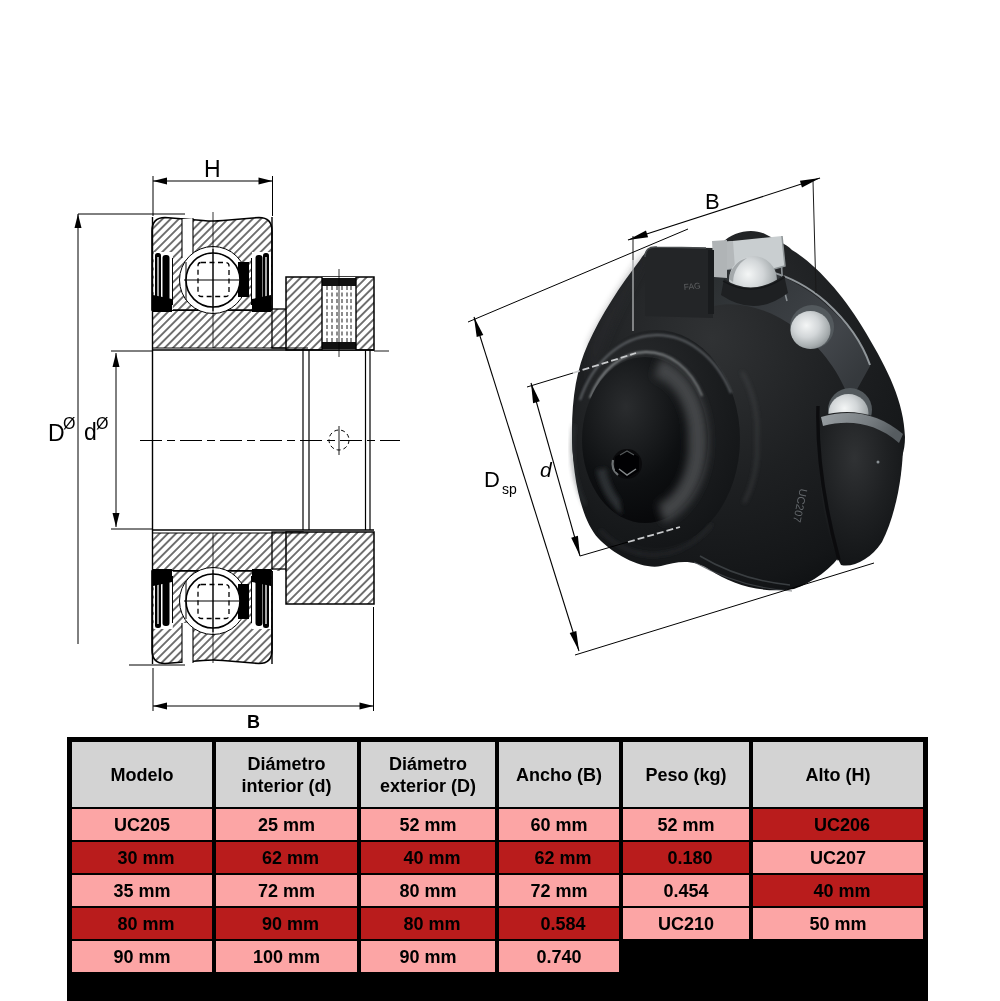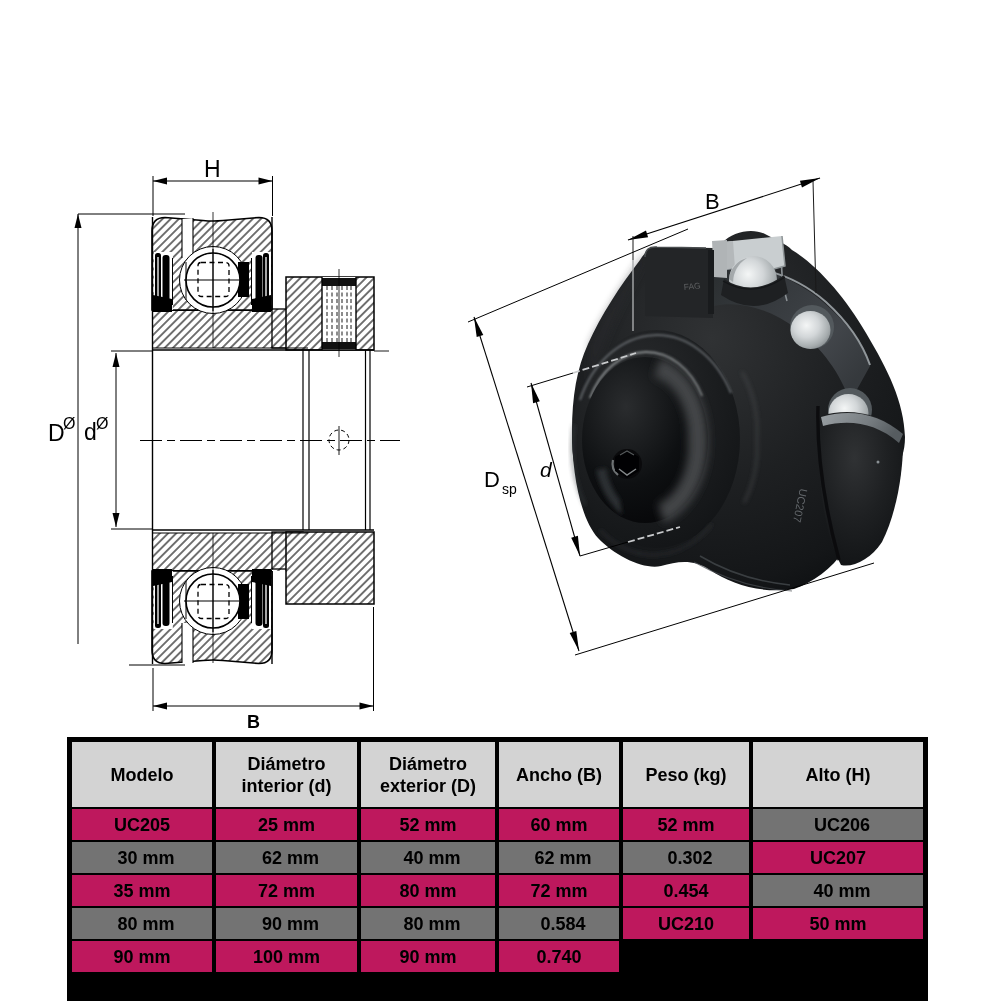--- a/index.html
+++ b/index.html
@@ -8,22 +8,22 @@
   #fig{position:absolute;left:0;top:0;}
   #tbl{position:absolute;left:67px;top:737px;width:861px;height:268px;
        border:5px solid #000;background:#000;box-sizing:border-box;
        display:grid;
        grid-template-columns:140px 141px 134px 120px 126px 170px;
        grid-template-rows:65px 31px 31px 31px 31px 31px;
        column-gap:4px;row-gap:2px;}
   #tbl div{display:flex;align-items:center;justify-content:center;text-align:center;
        font-weight:bold;font-size:18px;line-height:22px;color:#000;}
   .hd{background:#d3d3d3;}
-  .da{background:#be185d;}
-  .db{background:#737373;padding-left:8px;}
+  .da{background:#fca5a5;}
+  .db{background:#b91c1c;padding-left:8px;}
 </style>
 </head>
 <body>
 <div id="page">
 <svg id="fig" width="1000" height="1001" viewBox="0 0 1000 1001">
   <defs>
     <pattern id="hat" patternUnits="userSpaceOnUse" width="5.8" height="5.8" patternTransform="rotate(-45)">
       <rect width="5.8" height="5.8" fill="#fff"></rect>
       <line x1="0" y1="2.9" x2="5.8" y2="2.9" stroke="#000" stroke-width="1.1"></line>
     </pattern>
@@ -307,21 +307,21 @@
   <div class="da">UC205</div>
       <div class="da">25 mm</div>
       <div class="da">52 mm</div>
       <div class="da">60 mm</div>
       <div class="da">52 mm</div>
   <div class="db">UC206</div>
       <div class="db">30 mm</div>
       <div class="db">62 mm</div>
       <div class="db">40 mm</div>
       <div class="db">62 mm</div>
-      <div class="db">0.302</div>
+      <div class="db">0.180</div>
   <div class="da">UC207</div>
       <div class="da">35 mm</div>
       <div class="da">72 mm</div>
       <div class="da">80 mm</div>
       <div class="da">72 mm</div>
       <div class="da">0.454</div>
       <div class="db">40 mm</div>
       <div class="db">80 mm</div>
       <div class="db">90 mm</div>
       <div class="db">80 mm</div>

